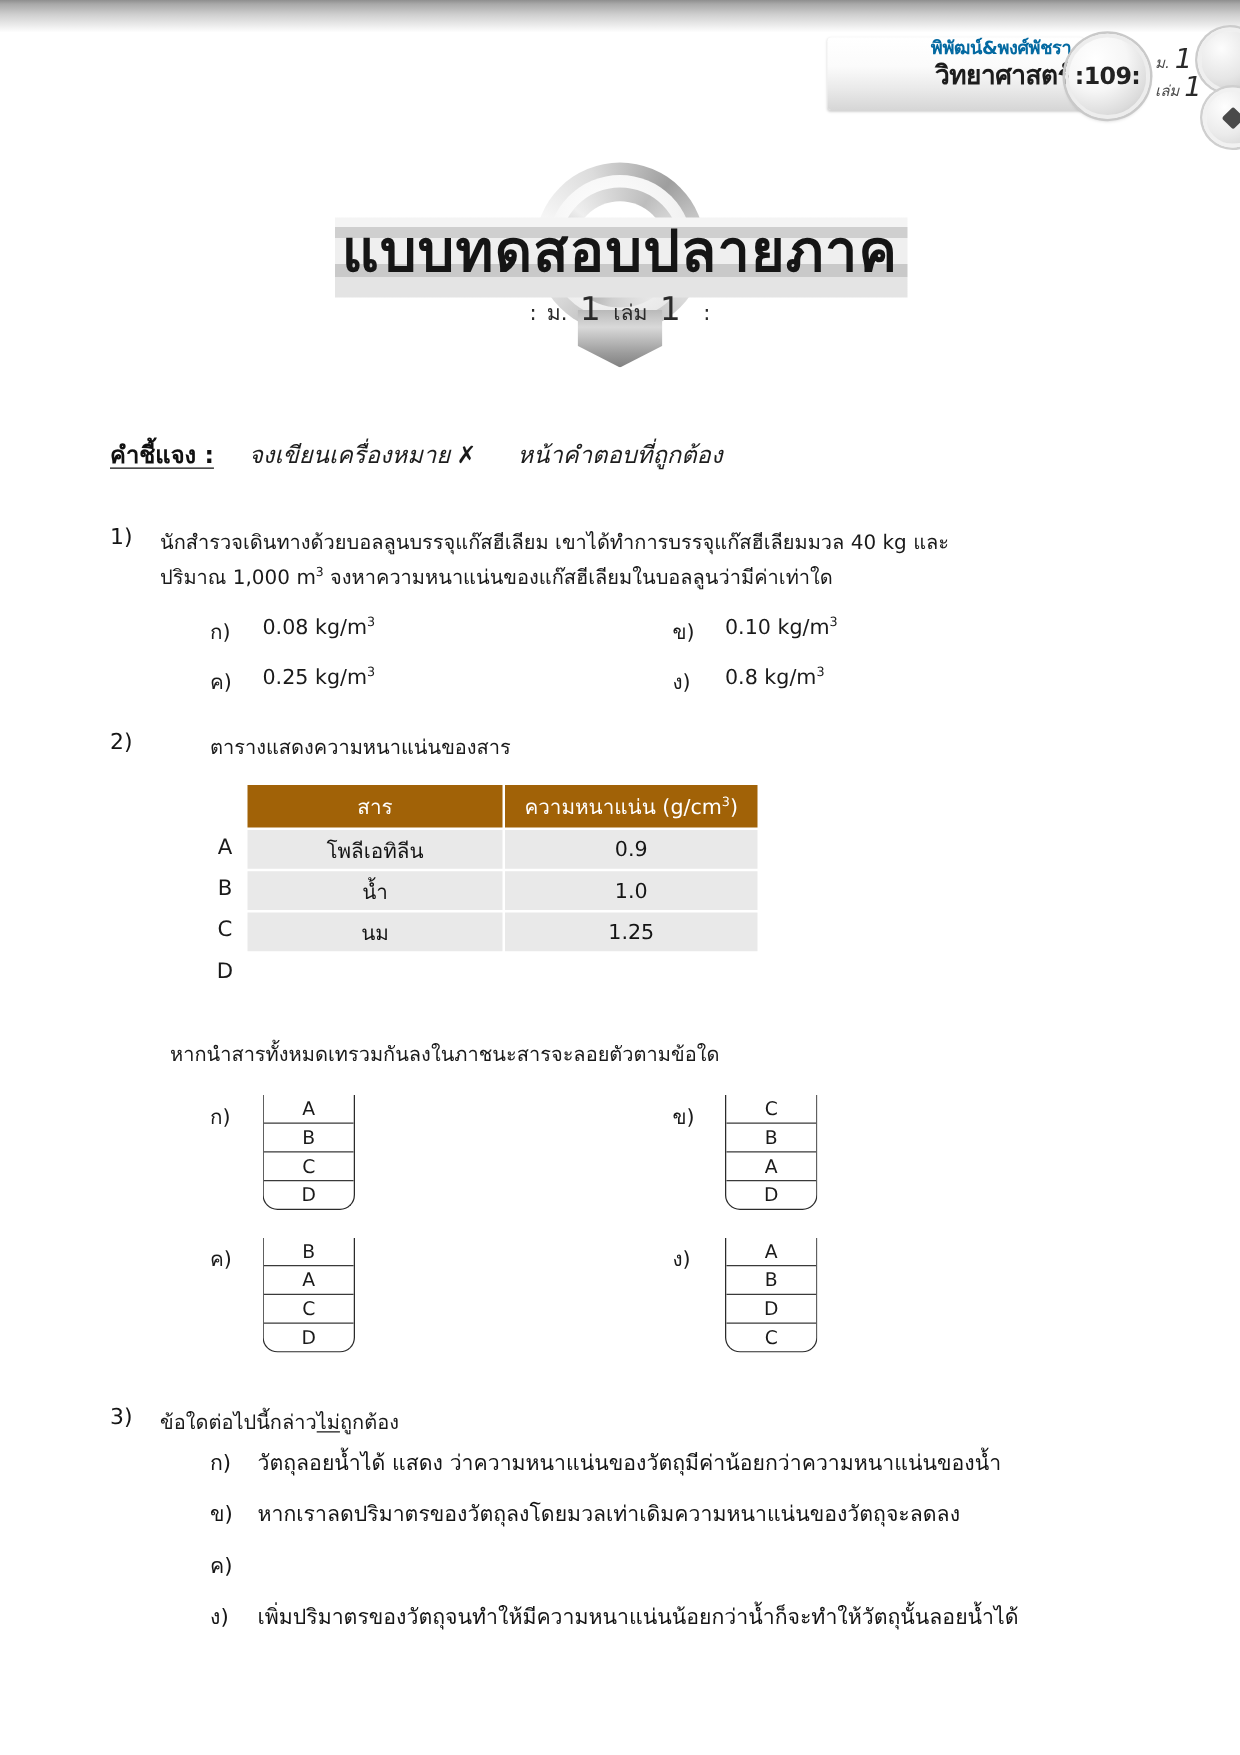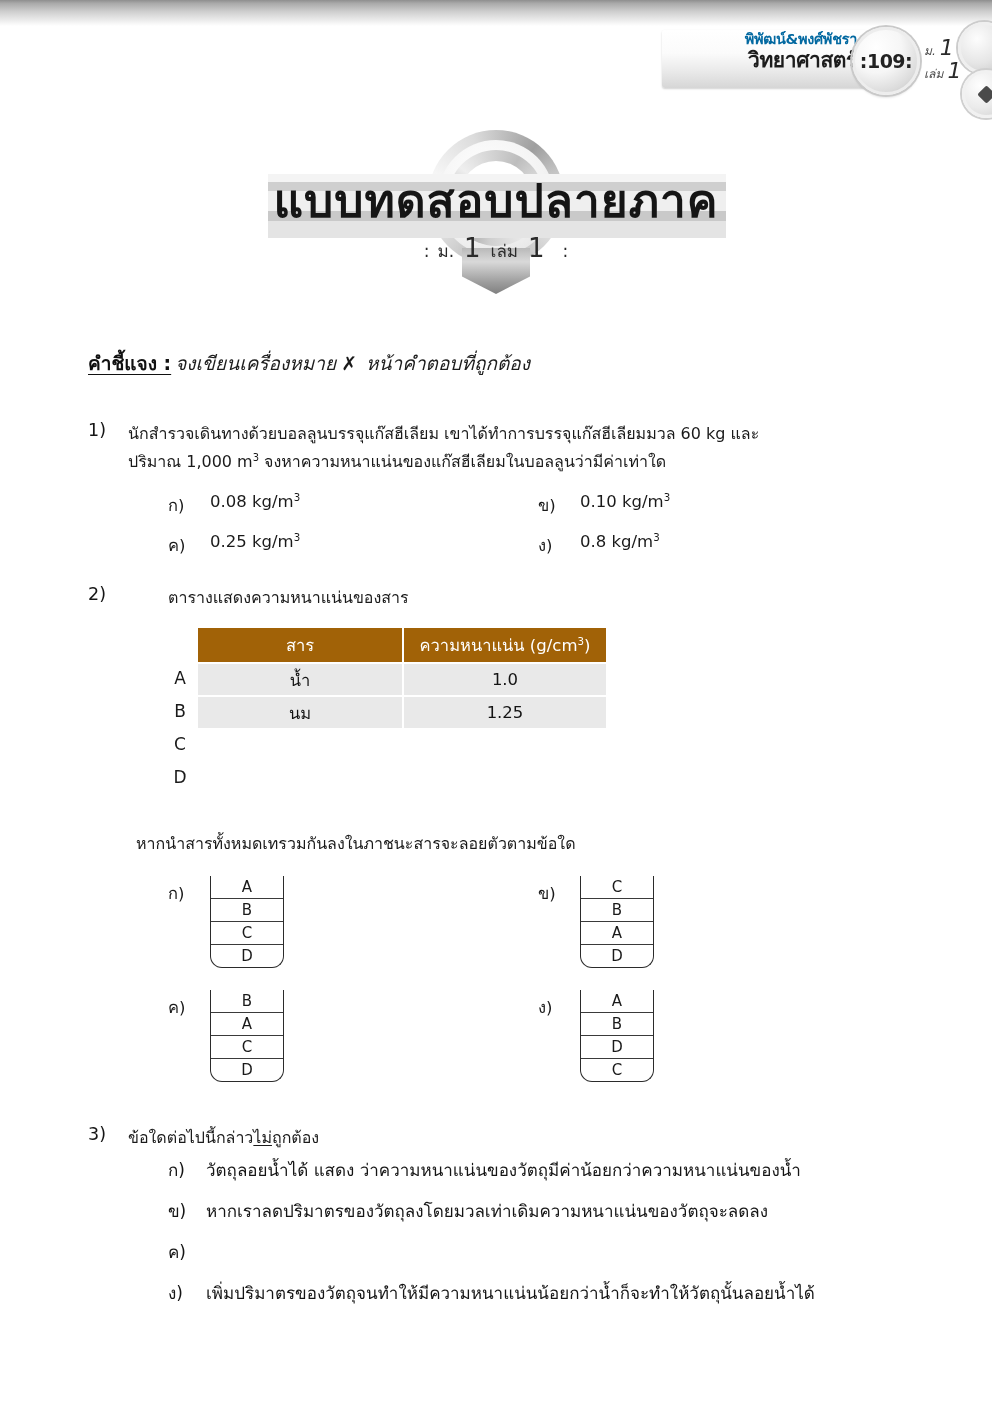--- a/index.html
+++ b/index.html
@@ -232,20 +232,21 @@
   .instruction .lbl {
     font-weight: bold;
     text-decoration: underline;
     text-underline-offset: 4px;
     color: #111;
   }
   .instruction .body {
     font-style: italic;
     color: #1d1d1d;
     padding-left: 4px;
+    margin-left: 24px;
   }
   .instruction .xmark {
     font-weight: bold;
     font-style: normal;
     font-size: 19px;
     padding: 0 5px;
   }
   .q-num {
     position: absolute;
     font-size: 17.5px;
@@ -426,21 +427,21 @@
     <span class="colon">:</span><span>ม.</span><span class="num">1</span><span>เล่ม</span><span class="num">1</span><span class="colon">:</span>
   </div>
 </div>
 
 <div class="instruction">
   <span class="lbl">คำชี้แจง :</span><span class="body">จงเขียนเครื่องหมาย</span><span class="xmark">✗</span><span class="body">หน้าคำตอบที่ถูกต้อง</span>
 </div>
 
 <div class="q-num" style="top:420px; left:88px;">1)</div>
 <div class="q-body" style="top:420px; left:128px; width:790px;">
-  <div>นักสำรวจเดินทางด้วยบอลลูนบรรจุแก๊สฮีเลียม เขาได้ทำการบรรจุแก๊สฮีเลียมมวล 60 kg และ</div>
+  <div>นักสำรวจเดินทางด้วยบอลลูนบรรจุแก๊สฮีเลียม เขาได้ทำการบรรจุแก๊สฮีเลียมมวล 40 kg และ</div>
   <div><span>ปริมาณ 1,000 m</span><sup>3</sup><span> จงหาความหนาแน่นของแก๊สฮีเลียมในบอลลูนว่ามีค่าเท่าใด</span></div>
 </div>
 
 <div class="ch-grid1">
   <div class="ch-row">
     <div class="ch-cell">
       <span class="ch-key">ก)</span>
       <span class="ch-val"><span>0.08 kg/m</span><sup>3</sup></span>
     </div>
     <div class="ch-cell">
@@ -474,20 +475,24 @@
 <div class="tbl-wrap">
   <table class="density">
     <thead>
       <tr>
         <th class="c1">สาร</th>
         <th class="c2"><span>ความหนาแน่น (g/cm</span><sup>3</sup><span>)</span></th>
       </tr>
     </thead>
     <tbody>
       <tr>
+        <td>โพลีเอทิลีน</td>
+        <td>0.9</td>
+      </tr>
+      <tr>
         <td>น้ำ</td>
         <td>1.0</td>
       </tr>
       <tr>
         <td>นม</td>
         <td>1.25</td>
       </tr>
     </tbody>
   </table>
 </div>

